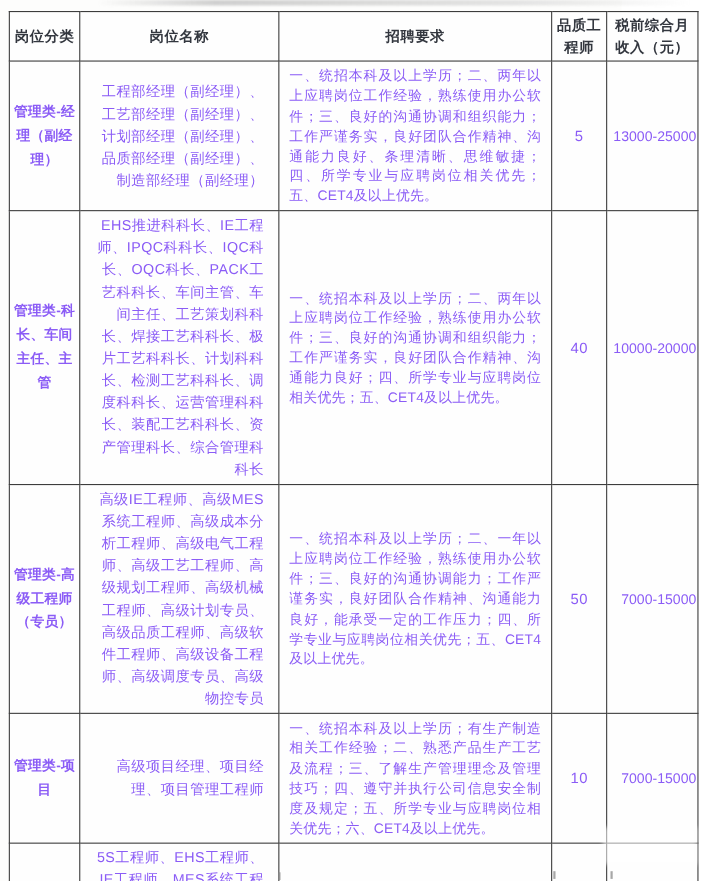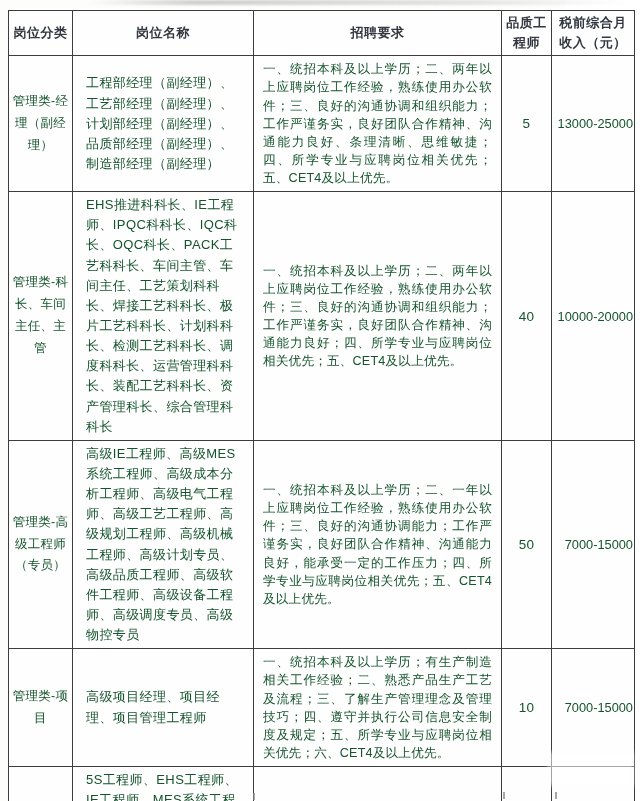--- a/index.html
+++ b/index.html
@@ -23,45 +23,45 @@
   }
   table.recruit{
     position:absolute;left:8px;top:10px;
     width:626px;
     border-collapse:collapse;
     table-layout:fixed;
     background:#fefefe;
   }
   table.recruit th, table.recruit td{
     border:1.6px solid #3d3d3d;
-    color:#14532d;
+    color:#8b5cf6;
     vertical-align:middle;
     overflow:hidden;
   }
   table.recruit th{
     font-size:13px;
     font-weight:bold;
     color:#33373f;
     text-align:center;
     line-height:1.55;
     padding:2px 2px;
     letter-spacing:.5px;
   }
   td.cat{
     font-size:12.5px;
-    font-weight:normal;
+    font-weight:bold;
     color:#33373f;
     text-align:center;
     line-height:1.75;
     padding:2px 0;
     letter-spacing:.3px;
   }
   td.pos{
     font-size:13px;
-    text-align:left;
+    text-align:right;
     line-height:1.55;
     padding:3px 13px;
     letter-spacing:.4px;
   }
   td.req{
     font-size:12.6px;
     text-align:justify;
     line-height:1.44;
     padding:4px 9px;
     letter-spacing:.2px;

